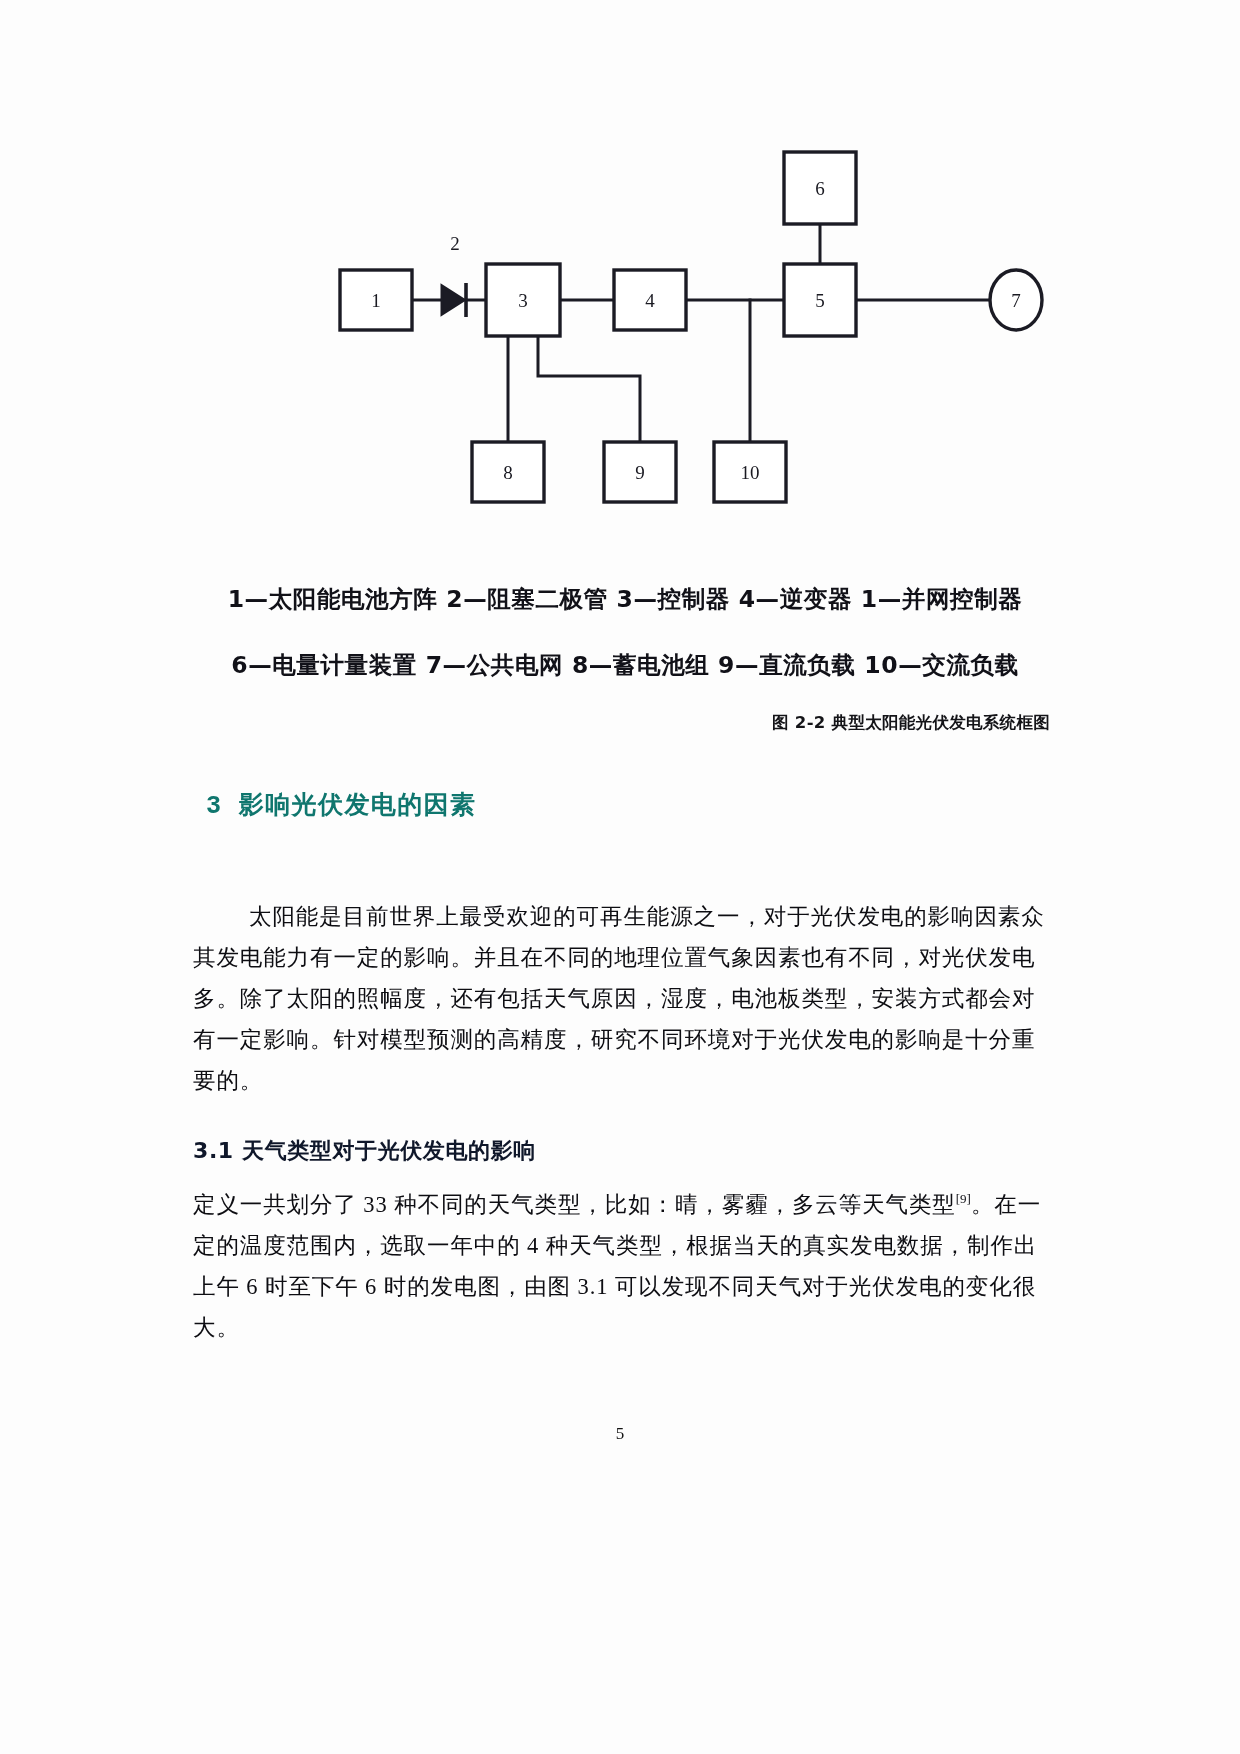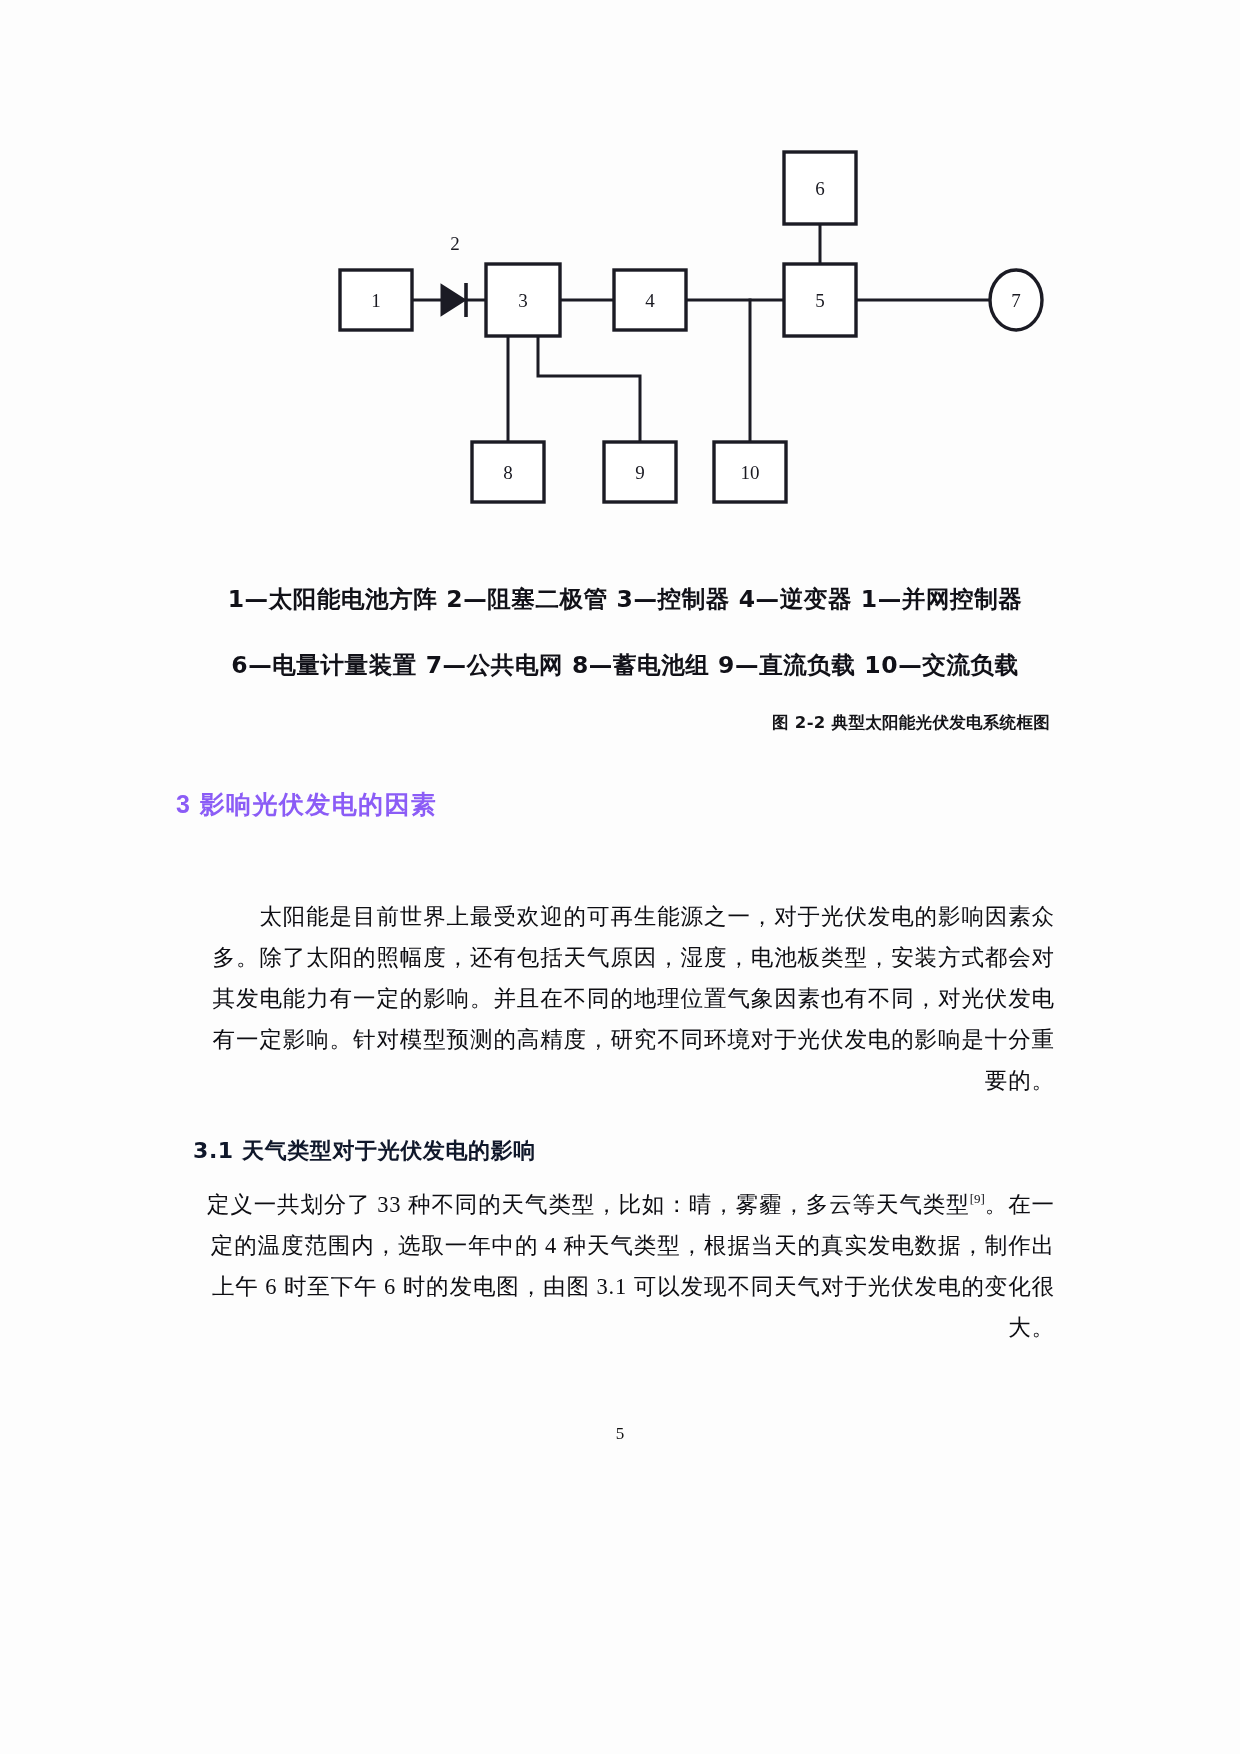--- a/index.html
+++ b/index.html
@@ -70,45 +70,44 @@
     font-family: "DejaVu Sans", "Liberation Sans", sans-serif;
     font-size: 16.5px;
     font-weight: bold;
     color: #141418;
     letter-spacing: 0.3px;
   }
 
   
   .h1 {
     position: absolute;
-    left: 176px;
+    left: 206px;
     top: 788px;
-    font-family: Liberation Sans, sans-serif;
+    font-family: Liberation Mono, monospace;
     font-size: 25px;
     font-weight: bold;
     letter-spacing: 1.4px;
-    color: #8b5cf6;
+    color: #0f766e;
   }
   .h2 {
     position: absolute;
     left: 193px;
     top: 1136px;
     font-family: "DejaVu Sans", "Liberation Sans", sans-serif;
     font-size: 22px;
     font-weight: bold;
     letter-spacing: 0.6px;
     color: #0f172a;
   }
 
   
   .body-block {
     position: absolute;
     left: 193px;
     width: 862px;
-    text-align: right;
   }
   .body-block.p1 { top: 896px; }
   .body-block.p2 { top: 1178px; }
 
   .tline {
     font-family: "Liberation Serif", "DejaVu Serif", serif;
     font-size: 22.5px;
     line-height: 41px;
     color: #0d0d12;
     letter-spacing: 0.9px;
@@ -195,22 +194,22 @@
     <div class="legend-line first">1—太阳能电池方阵  2—阻塞二极管  3—控制器  4—逆变器  1—并网控制器</div>
     <div class="legend-line">6—电量计量装置  7—公共电网  8—蓄电池组  9—直流负载  10—交流负载</div>
   </div>
 
   <div class="fig-caption">图 2-2 典型太阳能光伏发电系统框图</div>
 
   <div class="h1">3 影响光伏发电的因素</div>
 
   <div class="body-block p1">
     <div class="tline indent">太阳能是目前世界上最受欢迎的可再生能源之一，对于光伏发电的影响因素众</div>
+    <div class="tline">其发电能力有一定的影响。并且在不同的地理位置气象因素也有不同，对光伏发电</div>
     <div class="tline">多。除了太阳的照幅度，还有包括天气原因，湿度，电池板类型，安装方式都会对</div>
-    <div class="tline">其发电能力有一定的影响。并且在不同的地理位置气象因素也有不同，对光伏发电</div>
     <div class="tline">有一定影响。针对模型预测的高精度，研究不同环境对于光伏发电的影响是十分重</div>
     <div class="tline">要的。</div>
   </div>
 
   <div class="h2">3.1 天气类型对于光伏发电的影响</div>
 
   <div class="body-block p2">
     <div class="tline"><span>定义一共划分了 33 种不同的天气类型，比如：晴，雾霾，多云等天气类型</span><span class="sup">[9]</span><span>。在一</span></div>
     <div class="tline">定的温度范围内，选取一年中的 4 种天气类型，根据当天的真实发电数据，制作出</div>
     <div class="tline">上午 6 时至下午 6 时的发电图，由图 3.1 可以发现不同天气对于光伏发电的变化很</div>

